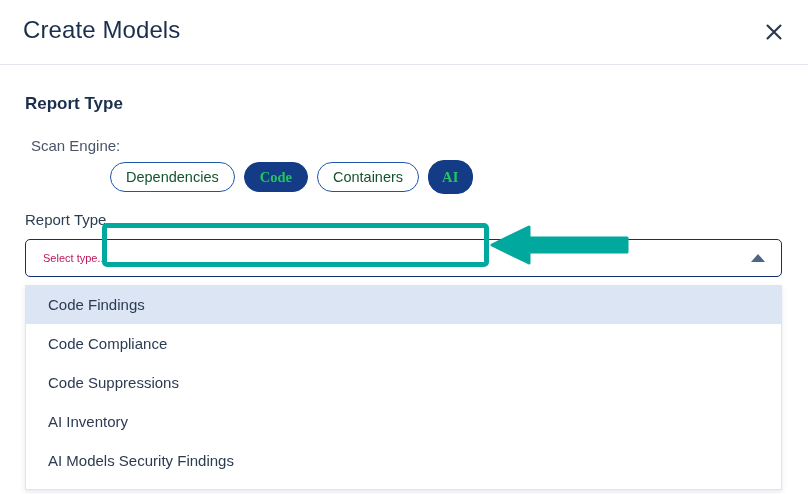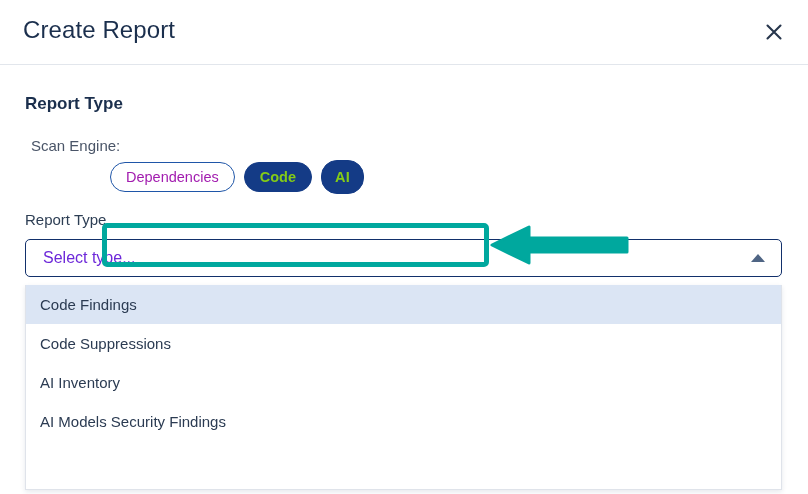--- a/index.html
+++ b/index.html
@@ -105,28 +105,29 @@
     font-size: 14.5px;
     line-height: 1;
     white-space: nowrap;
     cursor: pointer;
     user-select: none;
   }
 
   .pill.outlined {
     background: #ffffff;
     border: 1.6px solid #1f56a8;
-    color: #a21caf;
+    color: #14532d;
   }
 
   .pill.filled {
     background: #143b86;
     border: 1.6px solid #143b86;
-    color: #84cc16;
+    color: #22c55e;
     font-weight: 600;
+    font-family: Liberation Serif, serif;
   }
 
   .pill.filled.compact {
     padding: 16px 13px;
     font-weight: 700;
     letter-spacing: 0.3px;
   }
 
   
   .annot-box {
@@ -174,22 +175,22 @@
     display: flex;
     align-items: center;
     cursor: pointer;
   }
 
   .select-placeholder {
     position: absolute;
     left: 17px;
     top: 50%;
     transform: translateY(-50%);
-    font-size: 16px;
-    color: #6d28d9;
+    font-size: 11px;
+    color: #be185d;
     white-space: nowrap;
   }
 
   .select-caret {
     position: absolute;
     right: 16px;
     top: 50%;
     transform: translateY(-50%);
     width: 0; height: 0;
     border-left: 7px solid transparent;
@@ -210,77 +211,79 @@
     border-right: 1px solid #dfe3ea;
     border-bottom: 1px solid #dfe3ea;
     box-shadow: 0 2px 5px rgba(20,40,80,0.10);
     overflow: hidden;
   }
 
   .dropdown-option {
     height: 39px;
     display: flex;
     align-items: center;
-    padding-left: 14px;
+    padding-left: 22px;
     font-size: 15px;
     color: #2b3b52;
     white-space: nowrap;
     cursor: pointer;
     background: #ffffff;
   }
 
   .dropdown-option.highlighted {
     background: #dbe5f4;
   }
 </style>
 </head>
 <body>
 
 <div id="app">
 
   <div class="modal-header">
-    <div class="modal-title">Create Report</div>
+    <div class="modal-title">Create Models</div>
 
     <button class="close-btn">
       <span>
         <svg width="20" height="20" viewBox="0 0 20 20" aria-hidden="true">
           <path d="M3.5 3.5 L16.5 16.5 M16.5 3.5 L3.5 16.5" stroke="#27364c" stroke-width="2.1" stroke-linecap="round"></path>
         </svg>
       </span>
     </button>
   </div>
 
   <div class="modal-body">
 
     <div class="section-title">Report Type</div>
 
     <div class="scan-engine-label">Scan Engine:</div>
 
     <div class="pill-row">
       <div class="pill outlined">Dependencies</div>
       <div class="pill filled">Code</div>
+      <div class="pill outlined">Containers</div>
       <div class="pill filled compact">AI</div>
     </div>
 
     <div class="annot-box"></div>
 
     <div class="annot-arrow">
       <svg width="146" height="44" viewBox="0 0 146 44" aria-hidden="true">
         <path d="M3 22 L40 4 L40 15 L138 15 L138 29 L40 29 L40 40 Z" fill="#00a89e" stroke="#00a89e" stroke-width="3" stroke-linejoin="round" stroke-linecap="round"></path>
       </svg>
     </div>
 
     <div class="field-label">Report Type</div>
 
     <div class="select-control">
       <span class="select-placeholder">Select type...</span>
       <span class="select-caret"></span>
     </div>
 
     <div class="dropdown-menu">
       <div class="dropdown-option highlighted">Code Findings</div>
+      <div class="dropdown-option">Code Compliance</div>
       <div class="dropdown-option">Code Suppressions</div>
       <div class="dropdown-option">AI Inventory</div>
       <div class="dropdown-option">AI Models Security Findings</div>
     </div>
 
   </div>
 </div>
 
 </body></html>

